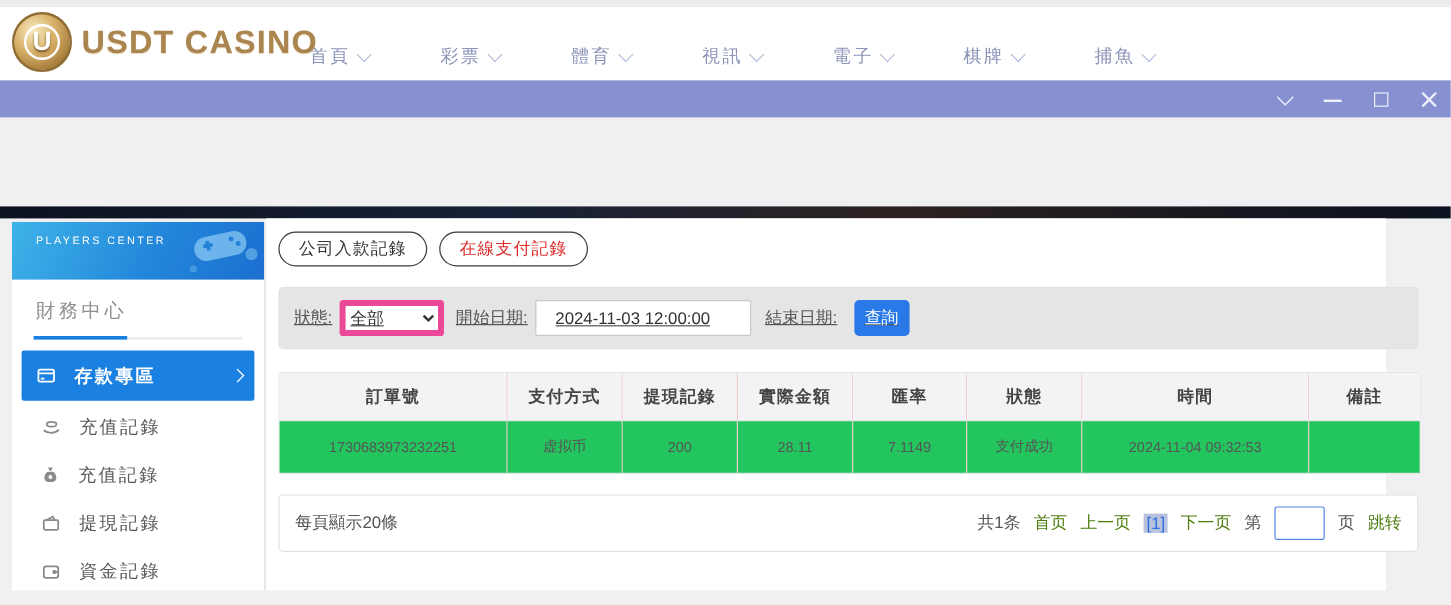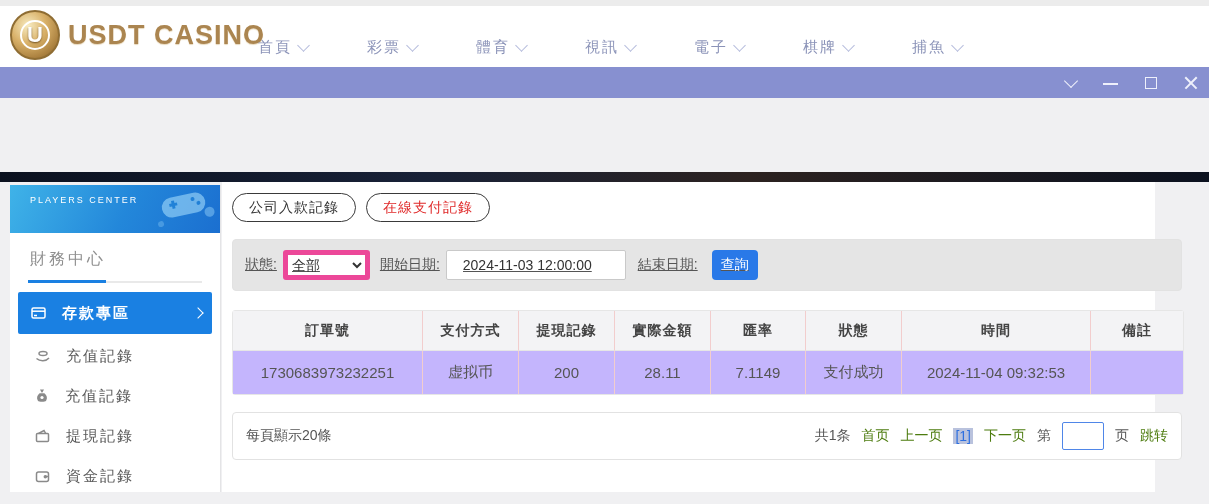--- a/index.html
+++ b/index.html
@@ -61,21 +61,21 @@
   .tab-pill.active{color:#e02a2a;}
   .filter-box{margin-top:17px;width:950px;height:52px;border:1px solid #e2e2e2;border-radius:4px;background:#e5e5e5;display:flex;align-items:center;padding-left:12px;box-sizing:border-box;font-size:14px;color:#555;text-decoration:underline;}
   .filter-box label{margin-right:6px;white-space:nowrap;}
   .status-select{height:30px;width:87px;border:5px solid #ec4899;border-radius:3px;background:#fff;font-size:14px;color:#333;margin-right:10px;font-family:inherit;}
   .date-input{height:28px;width:146px;border:1px solid #c9c9c9;border-radius:2px;font-size:14px;color:#333;padding:0 16px;margin-right:12px;font-family:inherit;}
   .search-btn{margin-left:8px;width:46px;height:30px;background:#2979e8;color:#fff;border:none;border-radius:4px;font-size:14px;cursor:pointer;font-family:inherit;}
   
   .orders-table{margin-top:19px;width:950px;border-collapse:separate;border-spacing:0;border:1px solid #e6e6e6;border-radius:3px;table-layout:fixed;}
   .orders-table th{height:37px;background:#f3f3f5;color:#444;font-size:14px;font-weight:bold;border-right:1px solid #f2cdcd;border-bottom:1px solid #e6e6e6;text-align:center;letter-spacing:1px;}
   .orders-table th:last-child{border-right:none;}
-  .orders-table td{height:41px;background:#c4b5fd;color:#555;font-size:15px;border-right:1px solid #f2cdcd;text-align:center;}
+  .orders-table td{height:41px;background:#22c55e;color:#555;font-size:12px;border-right:1px solid #f2cdcd;text-align:center;}
   .orders-table td:last-child{border-right:none;}
   
   .page-box{margin-top:17px;width:950px;height:48px;border:1px solid #e2e2e2;border-radius:4px;background:#fff;display:flex;align-items:center;justify-content:space-between;padding:0 13px;box-sizing:border-box;font-size:14px;color:#555;}
   .page-right{display:flex;align-items:center;gap:11px;}
   .page-link{color:#4d7c0f;cursor:pointer;white-space:nowrap;}
   .page-current{background:#b9c2dd;color:#2d6fe0;padding:0 2px;cursor:default;}
   .goto-input{width:36px;height:24px;border:1px solid #4f86e8;border-radius:2px;font-size:13px;text-align:center;font-family:inherit;}
   .page-plain{white-space:nowrap;}
 </style>
 </head>

